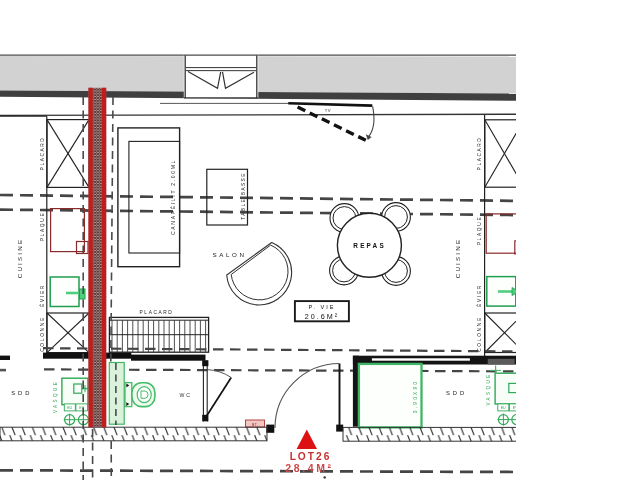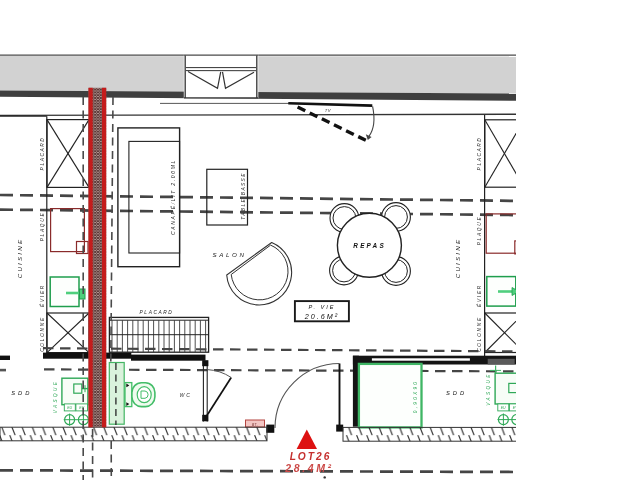--- a/index.html
+++ b/index.html
@@ -1,16 +1,16 @@
 <!DOCTYPE html>
 <html><head>
 <meta charset="utf-8">
 <style>
 html,body{margin:0;padding:0;background:#fff;}
-#plan{width:516px;height:480px;position:relative;overflow:hidden;font-style:italic;}
+#plan{width:516px;height:480px;position:relative;overflow:hidden;}
 text{font-family:"Liberation Sans",sans-serif;}
 </style>
 </head>
 <body>
 <div id="plan">
 <svg width="640" height="480" viewBox="0 0 640 480">
 <defs>
 <pattern id="rw" width="2.8" height="2.8" patternUnits="userSpaceOnUse">
 <rect width="2.8" height="2.8" fill="#e2c6c1"></rect>
 <path d="M-0.8,-0.8 L3.6,3.6 M3.6,-0.8 L-0.8,3.6" stroke="#553230" stroke-width="1"></path>

